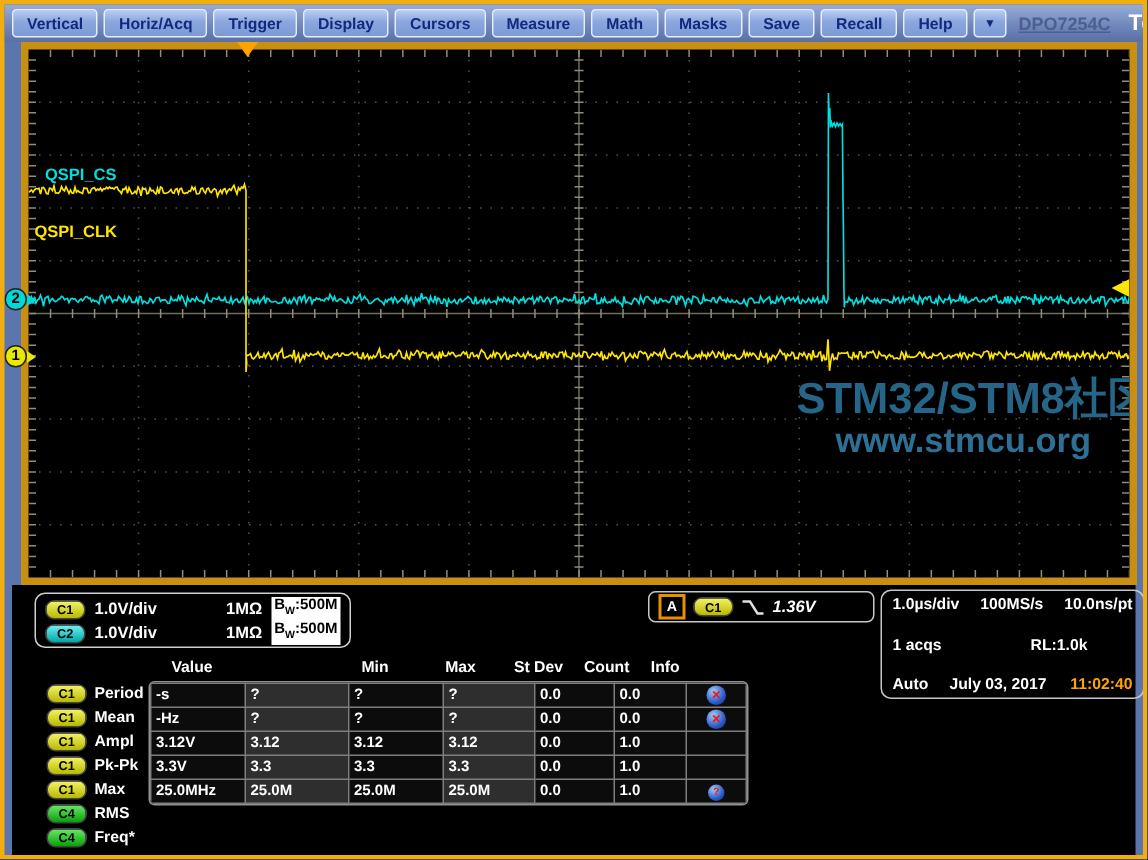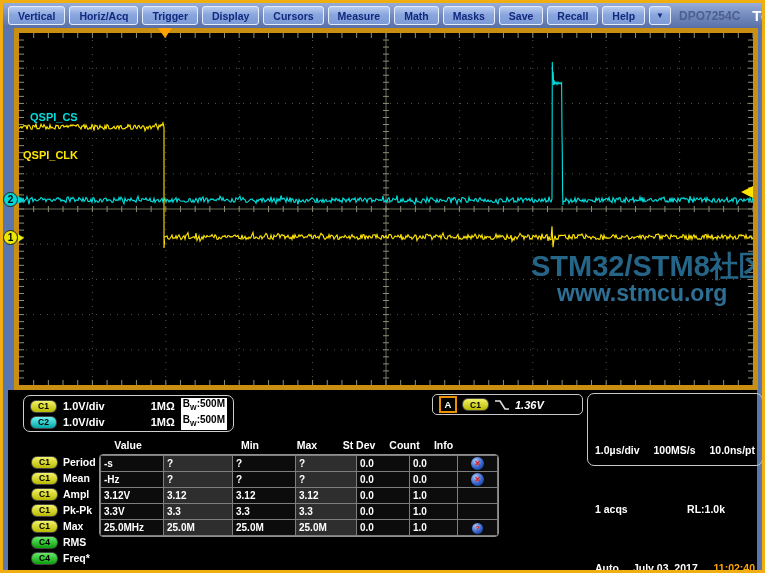--- a/index.html
+++ b/index.html
@@ -10,21 +10,21 @@
   .titlebar{position:absolute;left:0;top:0;width:759px;height:25px;box-sizing:border-box;
     background:linear-gradient(#98add9,#7088bb 55%,#5870a6);
     display:flex;align-items:center;gap:4px;padding:0 5px;}
   .menu{display:flex;gap:4px;align-items:center;}
   .menu-btn{height:17px;padding:0 9px;display:flex;align-items:center;justify-content:center;
     background:linear-gradient(#b9ccf1,#8aa6de 45%,#7c9ad6);
     border:1px solid #e6eefc;border-radius:3px;color:#13297e;
     font-size:10.5px;font-weight:bold;cursor:default;white-space:nowrap;}
   .menu-btn.small{padding:0 6px;font-size:8px;}
   .tb-spacer{flex:1;}
-  .model{color:#4d5f8e;font-weight:bold;font-size:12px;margin-right:8px;}
+  .model{color:#4d5f8e;font-weight:bold;font-size:12px;margin-right:8px;text-decoration:underline;}
   .brand{color:#fff;font-weight:bold;font-size:15px;letter-spacing:.5px;margin-right:12px;}
   
   .graticule{position:absolute;left:11px;top:25px;width:744px;height:362px;box-sizing:border-box;
     border:5px solid #c98f12;background:#000;overflow:hidden;}
   .trace-label{position:absolute;font-size:11px;font-weight:bold;z-index:4;}
   .wm{position:absolute;left:512px;top:219px;white-space:nowrap;font-weight:bold;line-height:1.02;z-index:3;}
   .wm1{font-size:29px;}
   .wm2{font-size:23px;padding-left:26px;}
   .ch-marker{position:absolute;display:flex;align-items:center;z-index:9;}
   .ch-marker .dot{width:15px;height:15px;border-radius:50%;border:1px solid #222;box-sizing:border-box;
@@ -49,21 +49,21 @@
   .bw-box sub{font-size:7px;}
   .trigbox{position:absolute;left:424px;top:4px;width:151px;height:21px;box-sizing:border-box;
     border:1px solid #c8c8c8;border-radius:5px;display:flex;align-items:center;gap:5px;padding:0 6px;}
   .a-badge{width:14px;height:13px;border:2px solid #e89000;color:#fff;font-size:9.5px;font-weight:bold;
     display:flex;align-items:center;justify-content:center;box-sizing:content-box;}
   .trig-level{font-size:11px;font-weight:bold;color:#fff;font-style:italic;}
   .horbox{position:absolute;left:579px;top:3px;width:176px;height:73px;box-sizing:border-box;
     border:1px solid #c8c8c8;border-radius:7px;padding:3px 7px;
     display:flex;flex-direction:column;justify-content:space-between;
     font-size:10.5px;font-weight:bold;color:#fff;}
-  .hor-line{display:flex;align-items:flex-end;margin-top:47px;}
+  .hor-line{display:flex;align-items:flex-end;}
   .hor-line .sp{flex:1;}
   .stopped{color:#e03030;}
   .time{color:#ffa500;}
   .date{margin-left:14px;}
   .rl{margin-right:30px;}
   .dn-arrow{display:inline-block;margin-right:2px;}
   
   .mhead{position:absolute;left:91px;top:49px;display:flex;}
   .mhead span{display:inline-block;text-align:center;font-size:10.5px;font-weight:bold;color:#fff;}
   .mlabels{position:absolute;left:23px;top:64px;}

